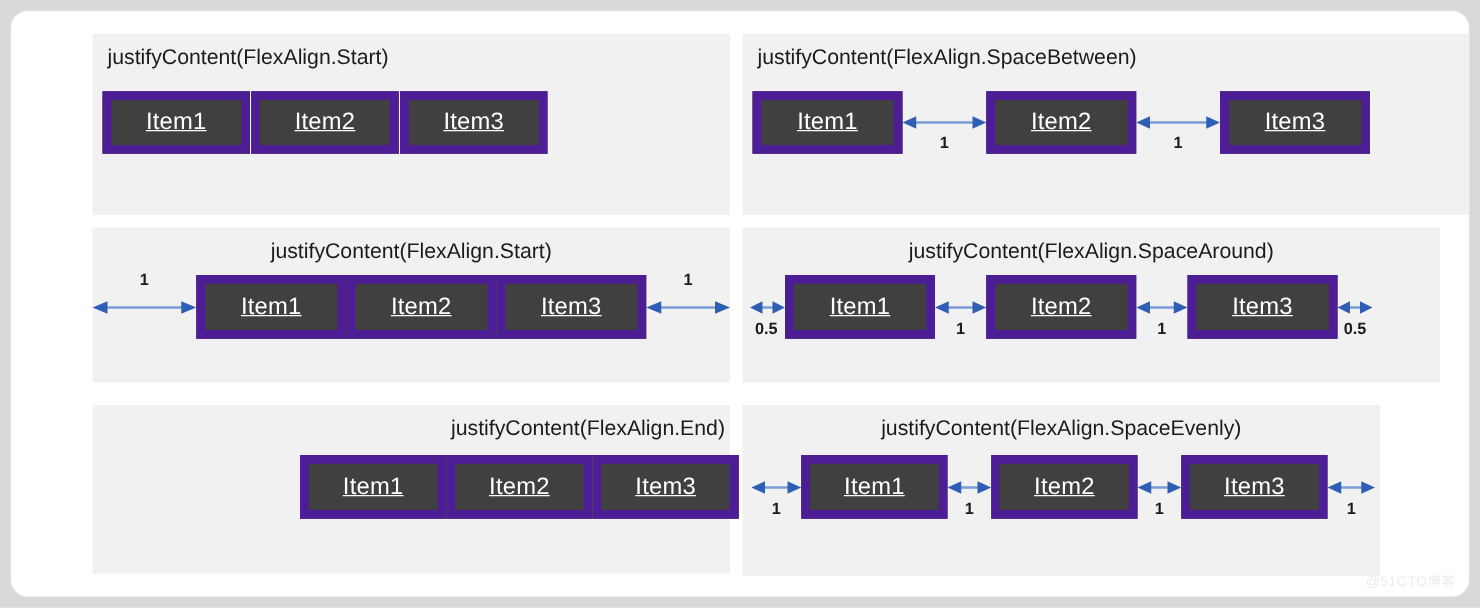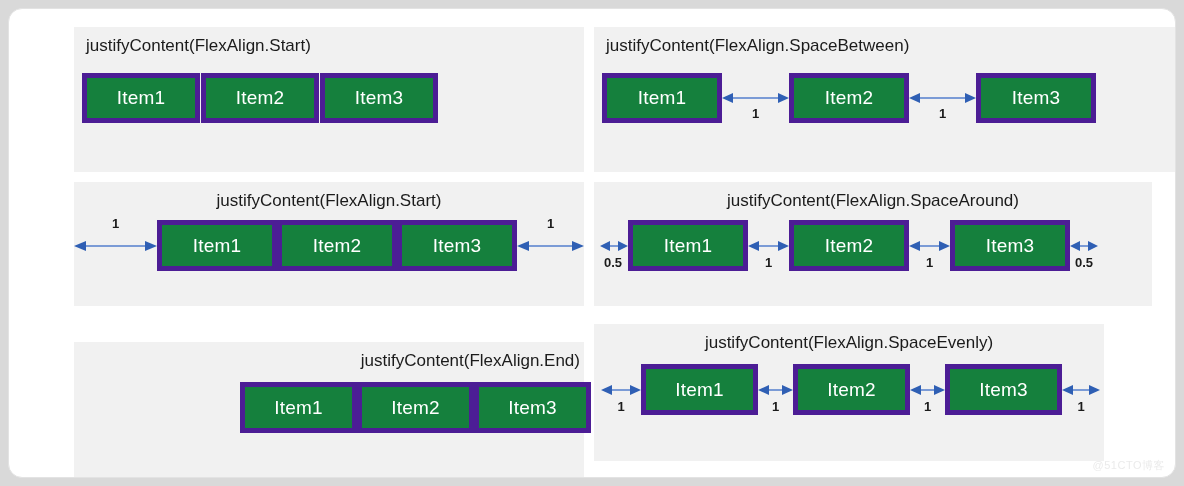--- a/index.html
+++ b/index.html
@@ -41,29 +41,30 @@
     white-space: nowrap;
     line-height: 22px;
   }
   .title-left   { left: 12px; }
   .title-center { left: 0; right: 0; text-align: center; }
   .title-right  { right: 4px; }
 
   
   .item {
     position: absolute;
-    background: #15803d;
-    border: 5px solid #4c1d95;
+    background: #404040;
+    border: 7px solid #4c1d95;
     box-sizing: border-box;
     color: #ffffff;
     font-size: 19px;
     display: flex;
     align-items: center;
     justify-content: center;
     letter-spacing: 0.2px;
+    text-decoration: underline;
   }
 
   
   .arrow {
     position: absolute;
     height: 12px;
   }
   .arrow svg { display: block; width: 100%; height: 100%; }
 
   .gap-label {
@@ -184,21 +185,21 @@
     <div class="arrow" style="left:476px; top:58px; width:28px;">
       <svg viewBox="0 0 28 12" preserveAspectRatio="none">
         <line x1="6" y1="6" x2="22" y2="6" stroke="#7b9bd6" stroke-width="2"></line>
         <polygon points="0,6 10,1 10,11" fill="#2f5fb4"></polygon>
         <polygon points="28,6 18,1 18,11" fill="#2f5fb4"></polygon>
       </svg>
     </div>
     <div class="gap-label" style="left:473px; top:74px; width:34px;">0.5</div>
   </div>
 
-  <div class="panel" style="left:65px; top:333px; width:510px; height:135px;">
+  <div class="panel" style="left:65px; top:315px; width:510px; height:135px;">
     <div class="panel-title title-right">justifyContent(FlexAlign.End)</div>
     <div class="item" style="left:166px; top:40px; width:117px; height:51px;">Item1</div>
     <div class="item" style="left:283px; top:40px; width:117px; height:51px;">Item2</div>
     <div class="item" style="left:400px; top:40px; width:117px; height:51px;">Item3</div>
   </div>
 
   <div class="panel" style="left:585px; top:315px; width:510px; height:137px;">
     <div class="panel-title title-center">justifyContent(FlexAlign.SpaceEvenly)</div>
     <div class="item" style="left:47px; top:40px; width:117px; height:51px;">Item1</div>
     <div class="item" style="left:199px; top:40px; width:117px; height:51px;">Item2</div>

